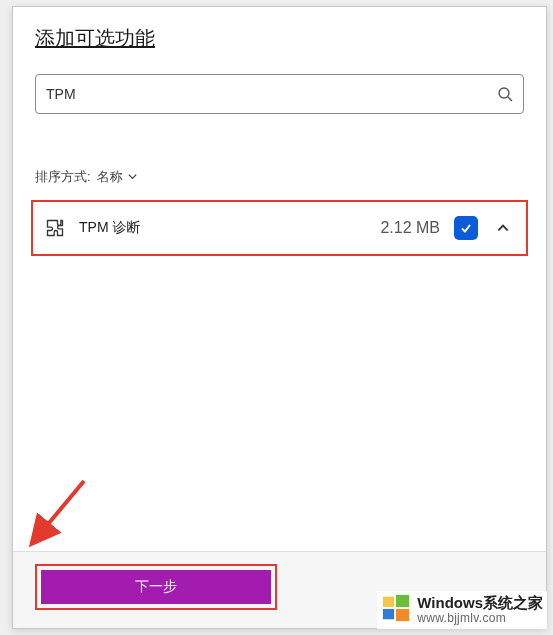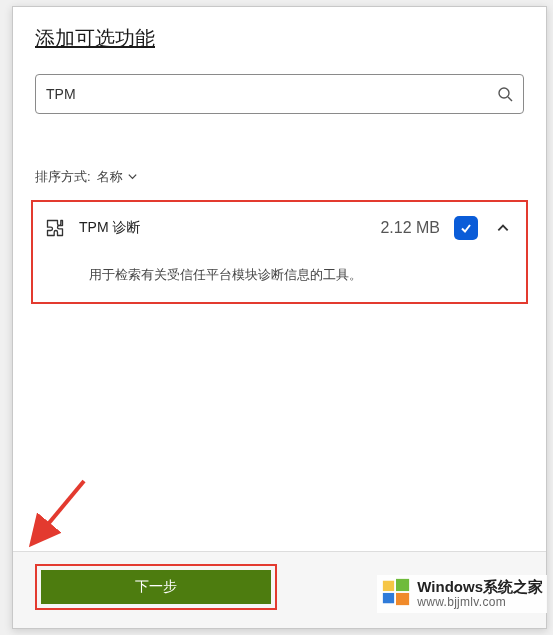--- a/index.html
+++ b/index.html
@@ -97,29 +97,29 @@
       padding: 12px 22px 18px 22px;
     }
     .next-btn-wrap{
       display:inline-block;
       border: 2px solid #e33a2f;
       padding: 4px;
     }
     .next-button {
       width: 230px;
       height: 34px;
-      background: #4d7c0f;
+      background: #a21caf;
       color: #fff;
       border: none;
       font-size: 14px;
       cursor: pointer;
     }
     .watermark {
       position: absolute;
-      bottom: 22px;
+      bottom: 6px;
       right: 6px;
       display: flex;
       align-items: center;
       gap: 6px;
       background: rgba(255,255,255,0.9);
       padding: 2px 4px;
     }
     .wm-text { display:flex; flex-direction:column; line-height:1.1;}
     .wm-title { font-size: 15px; font-weight:600; color:#222;}
     .wm-url { font-size: 12px; color:#666; letter-spacing:0.3px;}
@@ -174,21 +174,20 @@
           <svg width="14" height="14" viewBox="0 0 14 14" fill="none" stroke="#fff" stroke-width="2">
             <polyline points="3,7.5 6,10.5 11,4"></polyline>
           </svg>
         </span>
         <span class="expand-chevron">
           <svg width="14" height="14" viewBox="0 0 12 12" fill="none" stroke="currentColor" stroke-width="1.6">
             <polyline points="2,8 6,4 10,8"></polyline>
           </svg>
         </span>
       </div>
-      <div class="feature-desc">用于检索有关受信任平台模块诊断信息的工具。</div>
     </div>
   </div>
 
   <div class="footer-bar">
     <span class="next-btn-wrap">
       <button class="next-button">下一步</button>
     </span>
   </div>
 </div>
 

